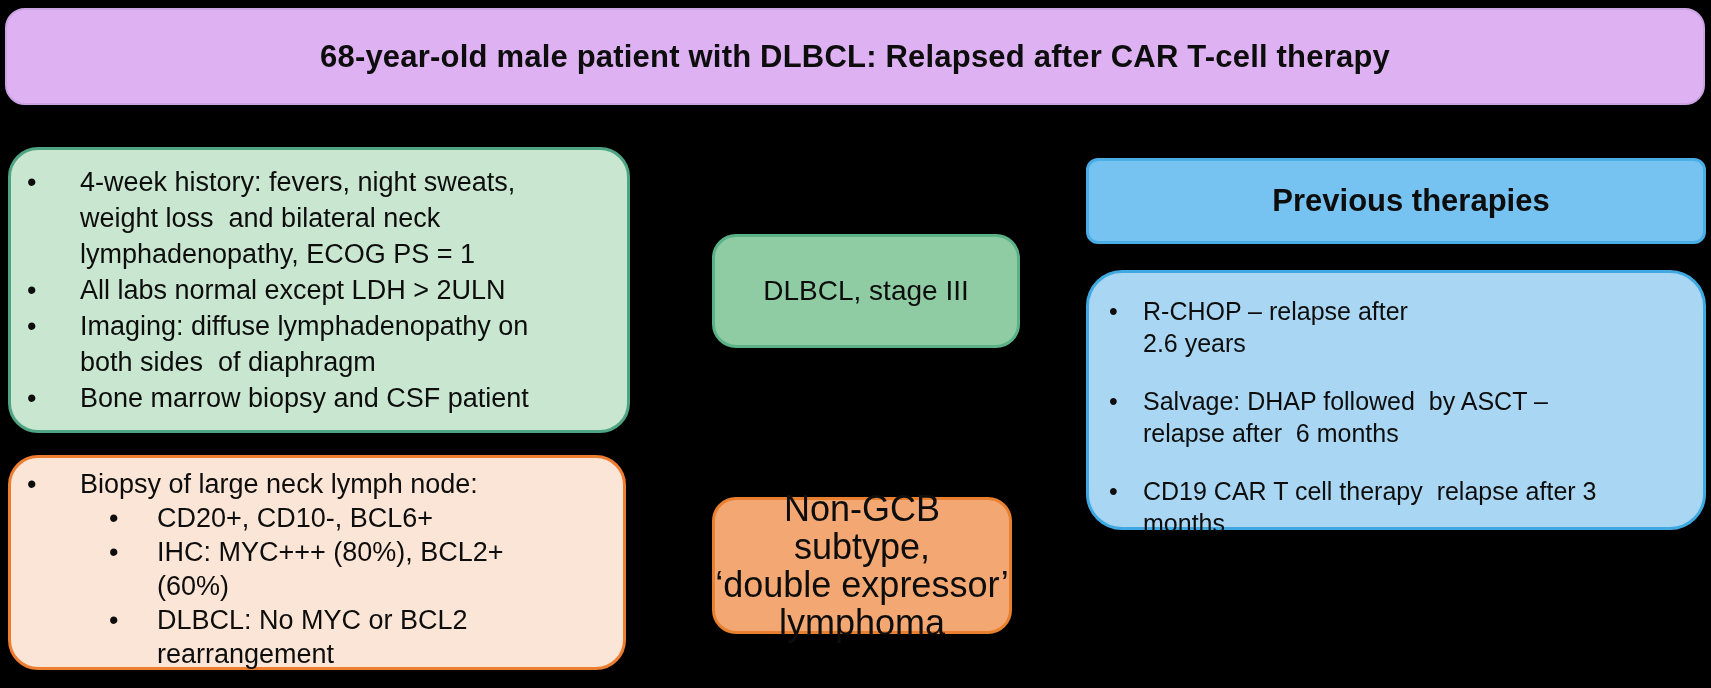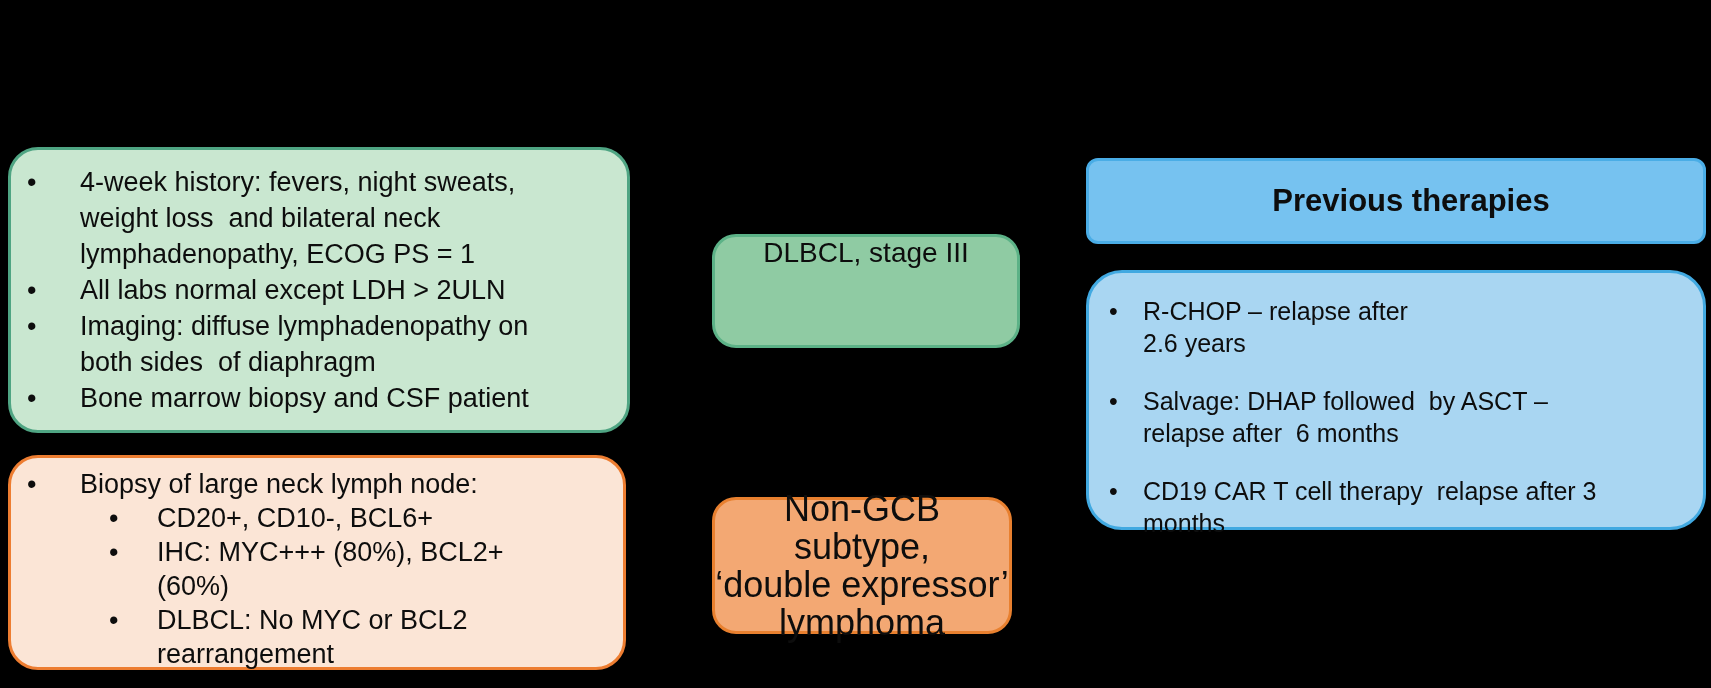--- a/index.html
+++ b/index.html
@@ -32,21 +32,21 @@
     padding:9px 12px 6px 16px;
   }
   .biopsy .bi { font-size:27px; line-height:34px; }
   .biopsy .sub { margin-left:82px; }
   .biopsy .sub .mk { flex:0 0 48px; }
 
   
   .stage {
     left:712px; top:234px; width:308px; height:114px;
     background:#8FCBA3; border:3px solid #5CB287; border-radius:24px;
-    display:flex; justify-content:center;
+    display:flex; align-items:center; justify-content:center;
     font-size:28px;
   }
 
   
   .subtype {
     left:712px; top:497px; width:300px; height:137px;
     background:#F3A873; border:3px solid #E8802F; border-radius:24px;
     display:flex; align-items:center; justify-content:center;
     text-align:center; font-size:36px; line-height:38px;
   }
@@ -73,20 +73,23 @@
   .bi { display:flex; align-items:flex-start; }
   .mk { flex:0 0 53px; }
   .bt { flex:1 1 auto; white-space:pre-wrap; }
   .pre { white-space:pre-wrap; }
 </style>
 </head>
 <body>
 
 <div class="canvas">
 
+  <div class="box banner">
+    <div class="banner-title">68-year-old male patient with DLBCL: Relapsed after CAR T-cell therapy</div>
+  </div>
 
   <div class="box clinical">
     <div class="bi">
       <span class="mk">•</span>
       <span class="bt">4-week history: fevers, night sweats,
 weight loss  and bilateral neck
 lymphadenopathy, ECOG PS = 1</span>
     </div>
     <div class="bi">
       <span class="mk">•</span>

